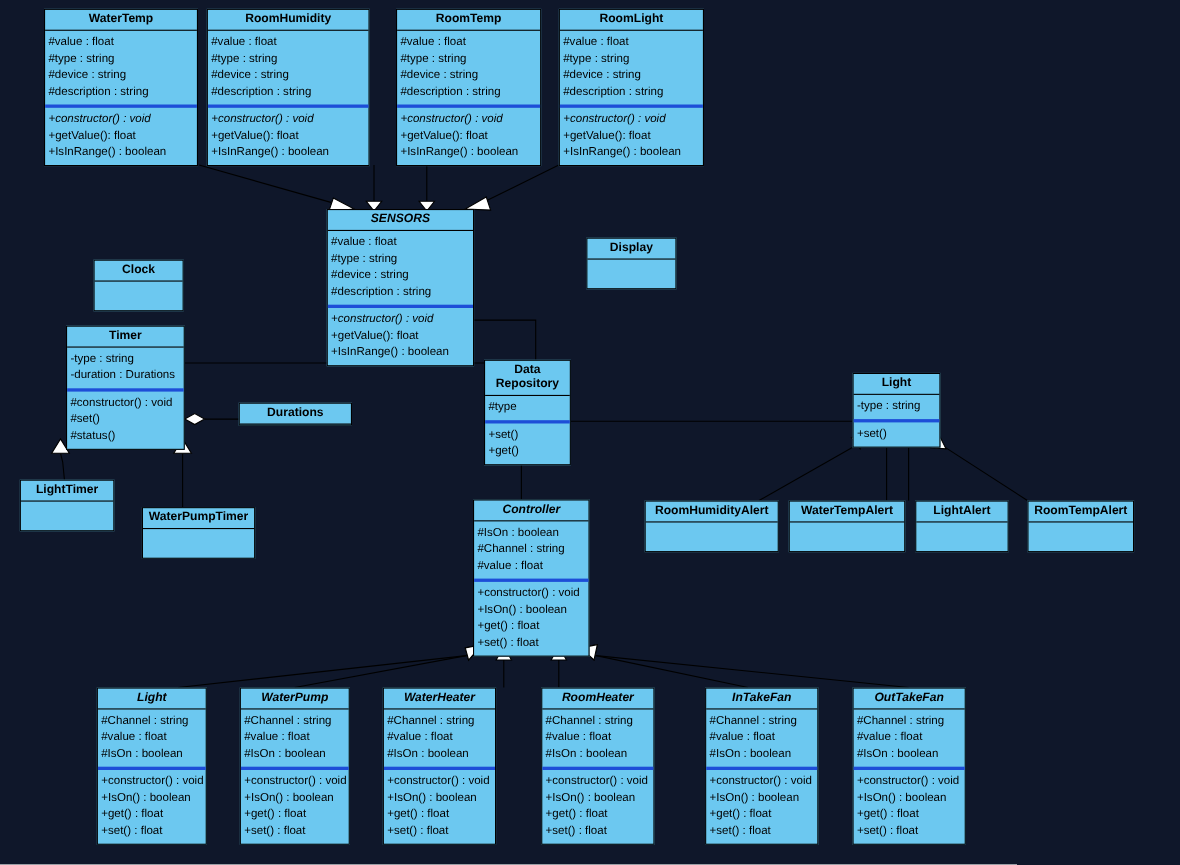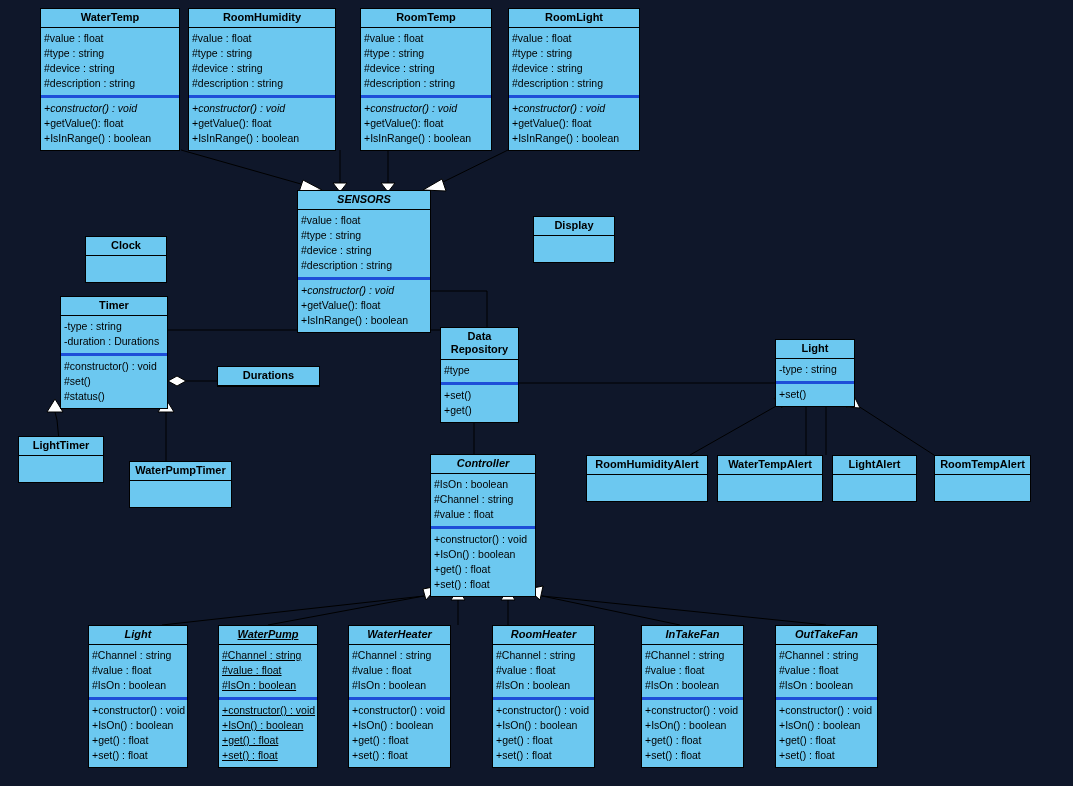--- a/index.html
+++ b/index.html
@@ -324,21 +324,21 @@
           <div class="uml-row">#value : float</div>
           <div class="uml-row">#IsOn : boolean</div>
         </div>
         <div class="uml-compartment">
           <div class="uml-row">+constructor() : void</div>
           <div class="uml-row">+IsOn() : boolean</div>
           <div class="uml-row">+get() : float</div>
           <div class="uml-row">+set() : float</div>
         </div>
       </div>
-      <div class="uml-class" style="left: 218px; top: 625px; width: 100px; text-decoration: underline;">
+      <div class="uml-class" style="left: 218px; top: 625px; width: 100px;">
         <div class="uml-name abstract">WaterPump</div>
         <div class="uml-compartment bordered">
           <div class="uml-row">#Channel : string</div>
           <div class="uml-row">#value : float</div>
           <div class="uml-row">#IsOn : boolean</div>
         </div>
         <div class="uml-compartment">
           <div class="uml-row">+constructor() : void</div>
           <div class="uml-row">+IsOn() : boolean</div>
           <div class="uml-row">+get() : float</div>

